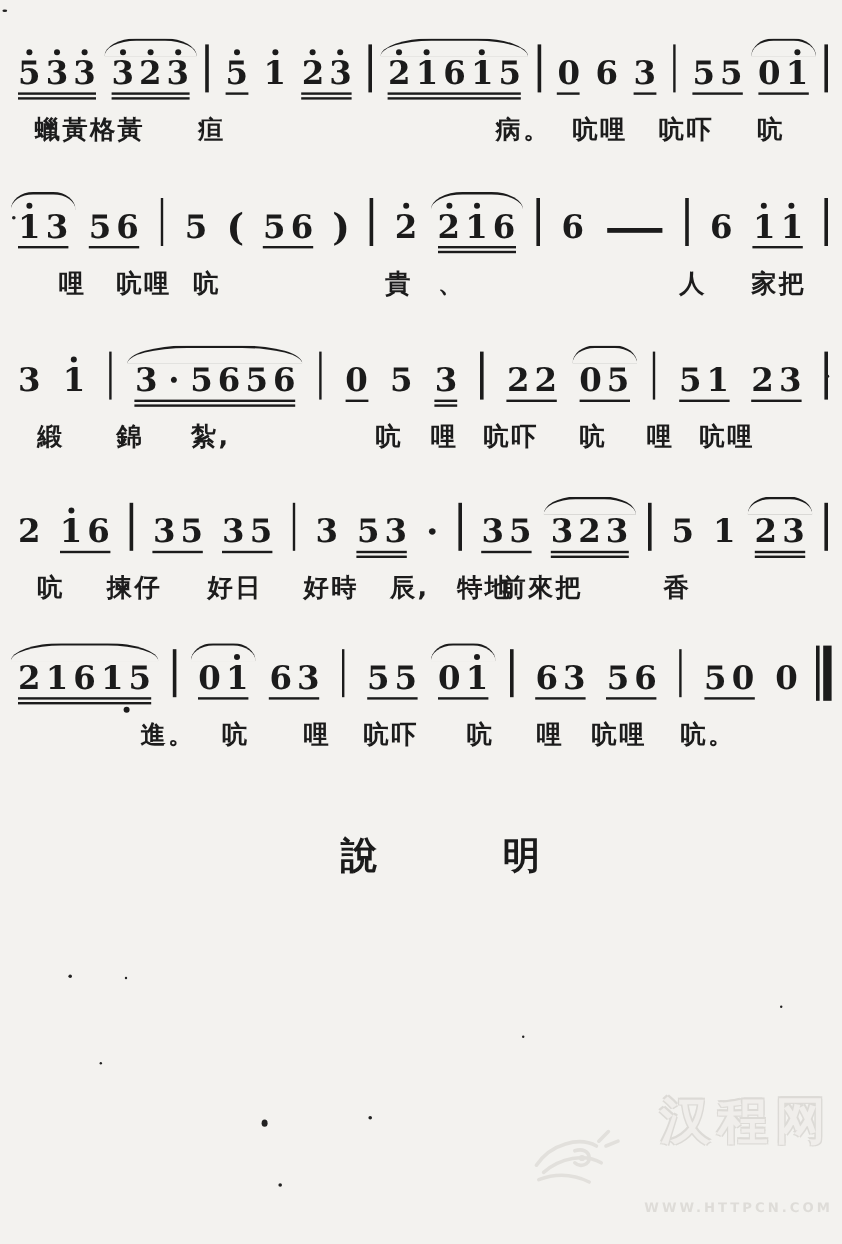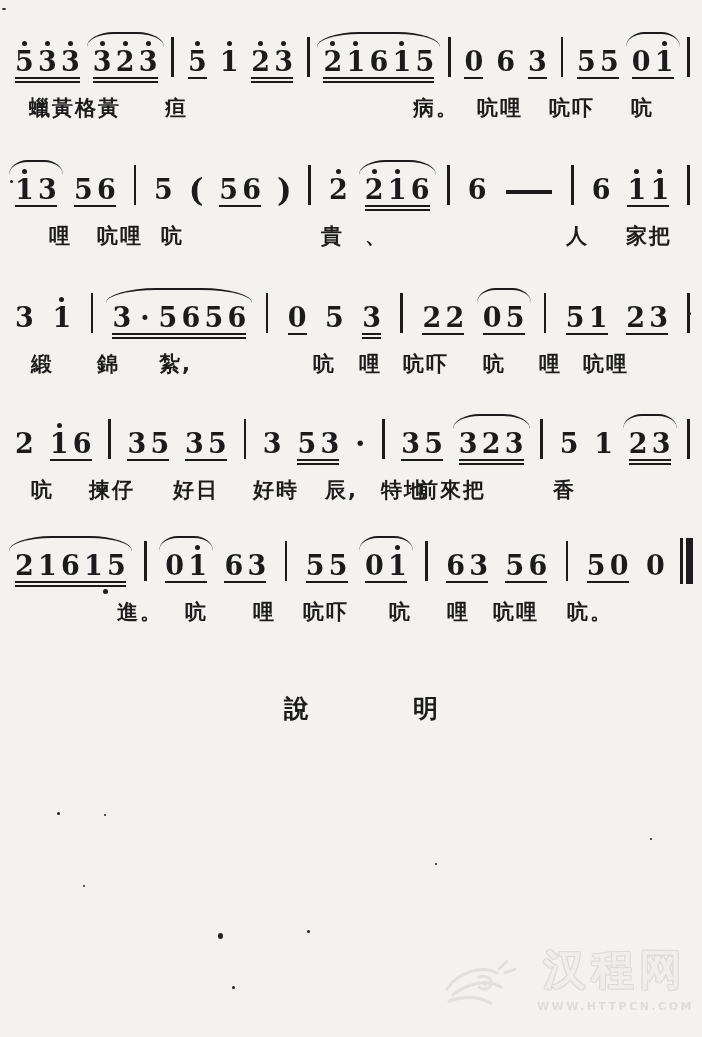--- a/index.html
+++ b/index.html
@@ -25,25 +25,25 @@
   .bdot{position:absolute;top:100%;left:78%;width:5px;height:5px;border-radius:50%;background:#1b1b1b;margin-top:1px;}
   .bar{width:2.6px;height:40px;background:#1b1b1b;margin:0 3px 7px;flex:none;}
   .dash{width:46px;height:3.6px;background:#1b1b1b;margin:0 4px 18px;flex:none;}
   .paren{font-family:"DejaVu Serif", serif;font-weight:700;font-size:31px;line-height:30px;margin:0 1px 7px;}
   .augdot{font-family:"DejaVu Serif", serif;font-weight:700;font-size:30px;line-height:20px;margin:0 2px 12px;}
   .finalbar{display:flex;gap:3px;align-items:flex-end;margin-bottom:4px;flex:none;}
   .finalbar .thin{width:2.6px;height:46px;background:#1b1b1b;}
   .finalbar .thick{width:7px;height:46px;background:#1b1b1b;}
   .lyric{position:absolute;top:58px;font-size:21px;font-weight:700;letter-spacing:2px;white-space:nowrap;color:#1c1c1c;}
   
-  .sec-title{position:absolute;top:692px;left:284px;font-size:25px;font-weight:700;letter-spacing:104px;white-space:nowrap;}
+  .sec-title{position:absolute;top:692px;left:284px;font-size:31px;font-weight:700;letter-spacing:104px;white-space:nowrap;}
   .sec-body{position:absolute;top:770px;left:94px;right:24px;font-size:20px;font-weight:700;letter-spacing:0.4px;line-height:26px;}
   
   .watermark{position:absolute;right:8px;bottom:24px;display:flex;align-items:center;gap:6px;}
-  .wm-text{display:flex;flex-direction:column;align-items:center;}
+  .wm-text{display:flex;flex-direction:column;align-items:flex-end;gap:36px;}
   .wm-name{font-size:42px;font-weight:700;letter-spacing:6px;color:#f0eeeb;
            text-shadow:-1px -1px 0 #dcdad6,1px -1px 0 #dcdad6,-1px 1px 0 #dcdad6,1px 1px 0 #dcdad6;}
   .wm-url{font-size:11px;font-weight:700;letter-spacing:2.5px;color:#dedcd8;margin-top:2px;}
   .speck{position:absolute;border-radius:50%;background:#222;}
 </style>
 </head>
 <body>
 
 <div class="page">
 

